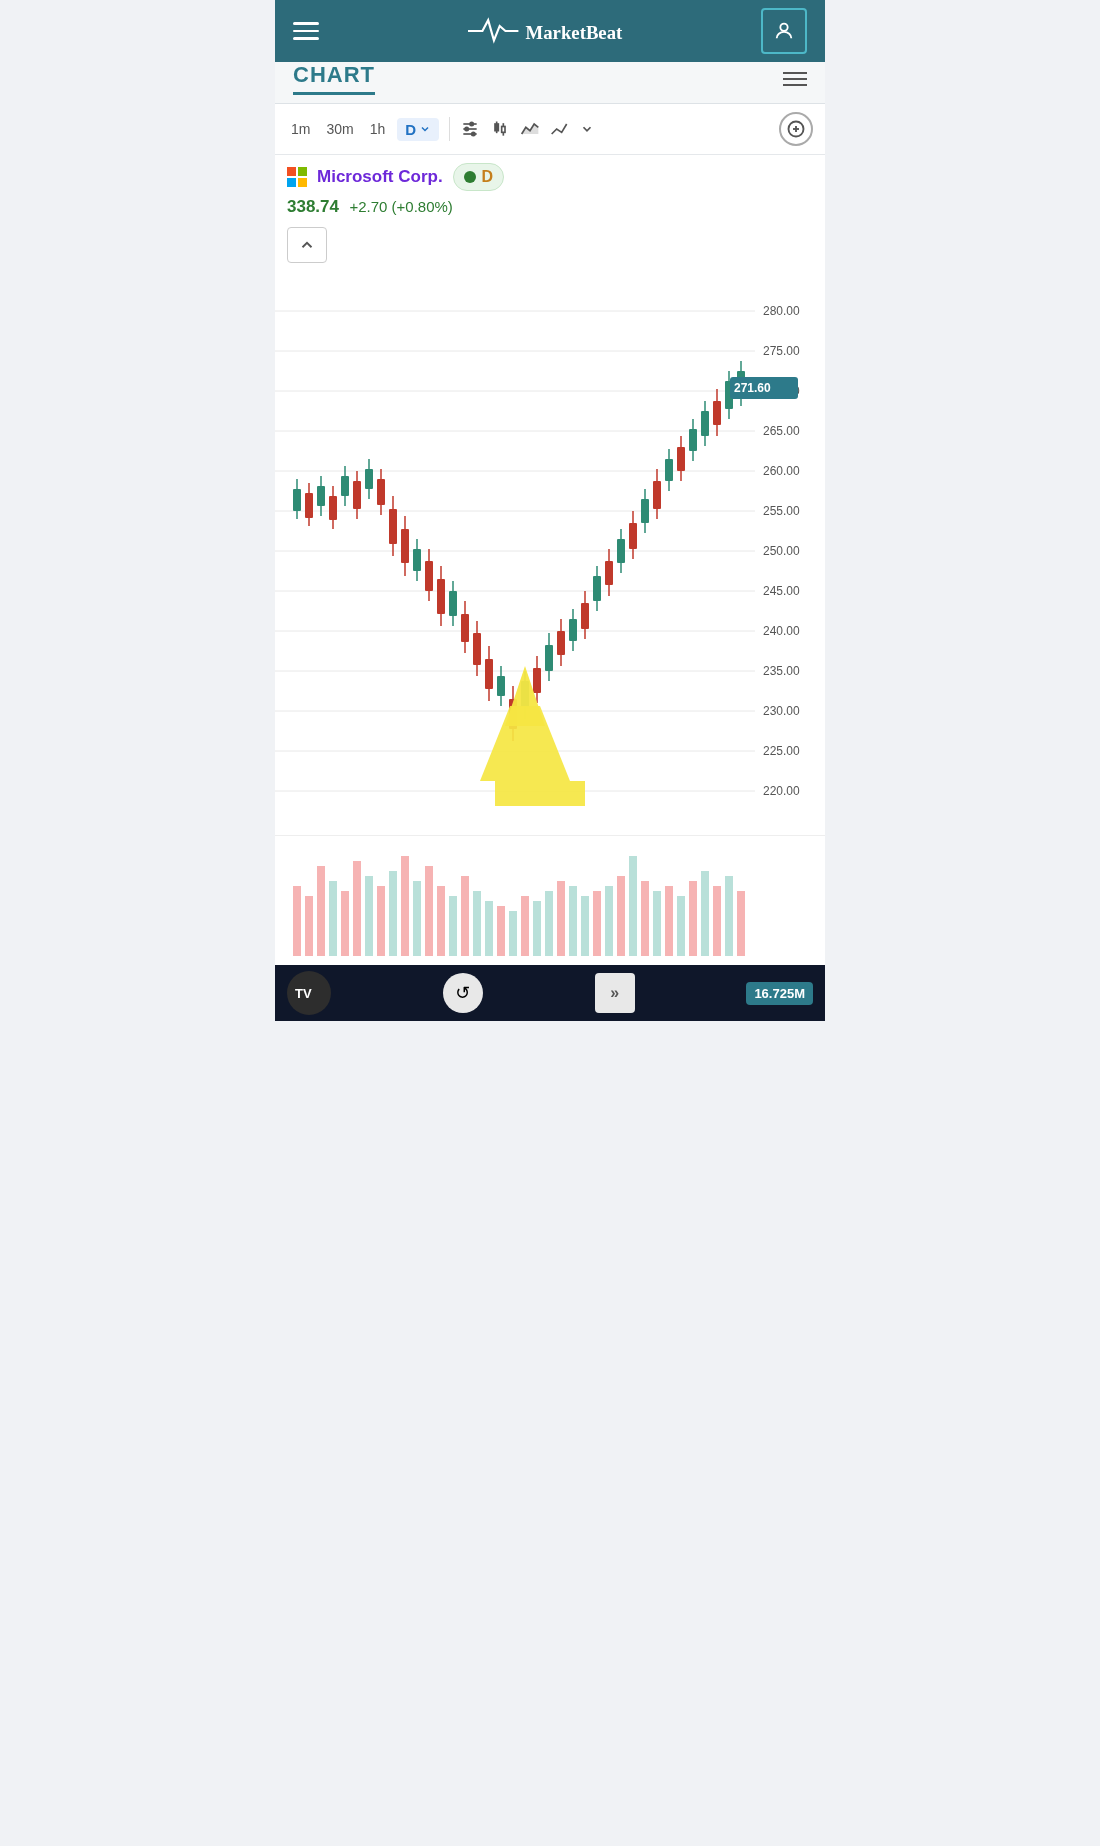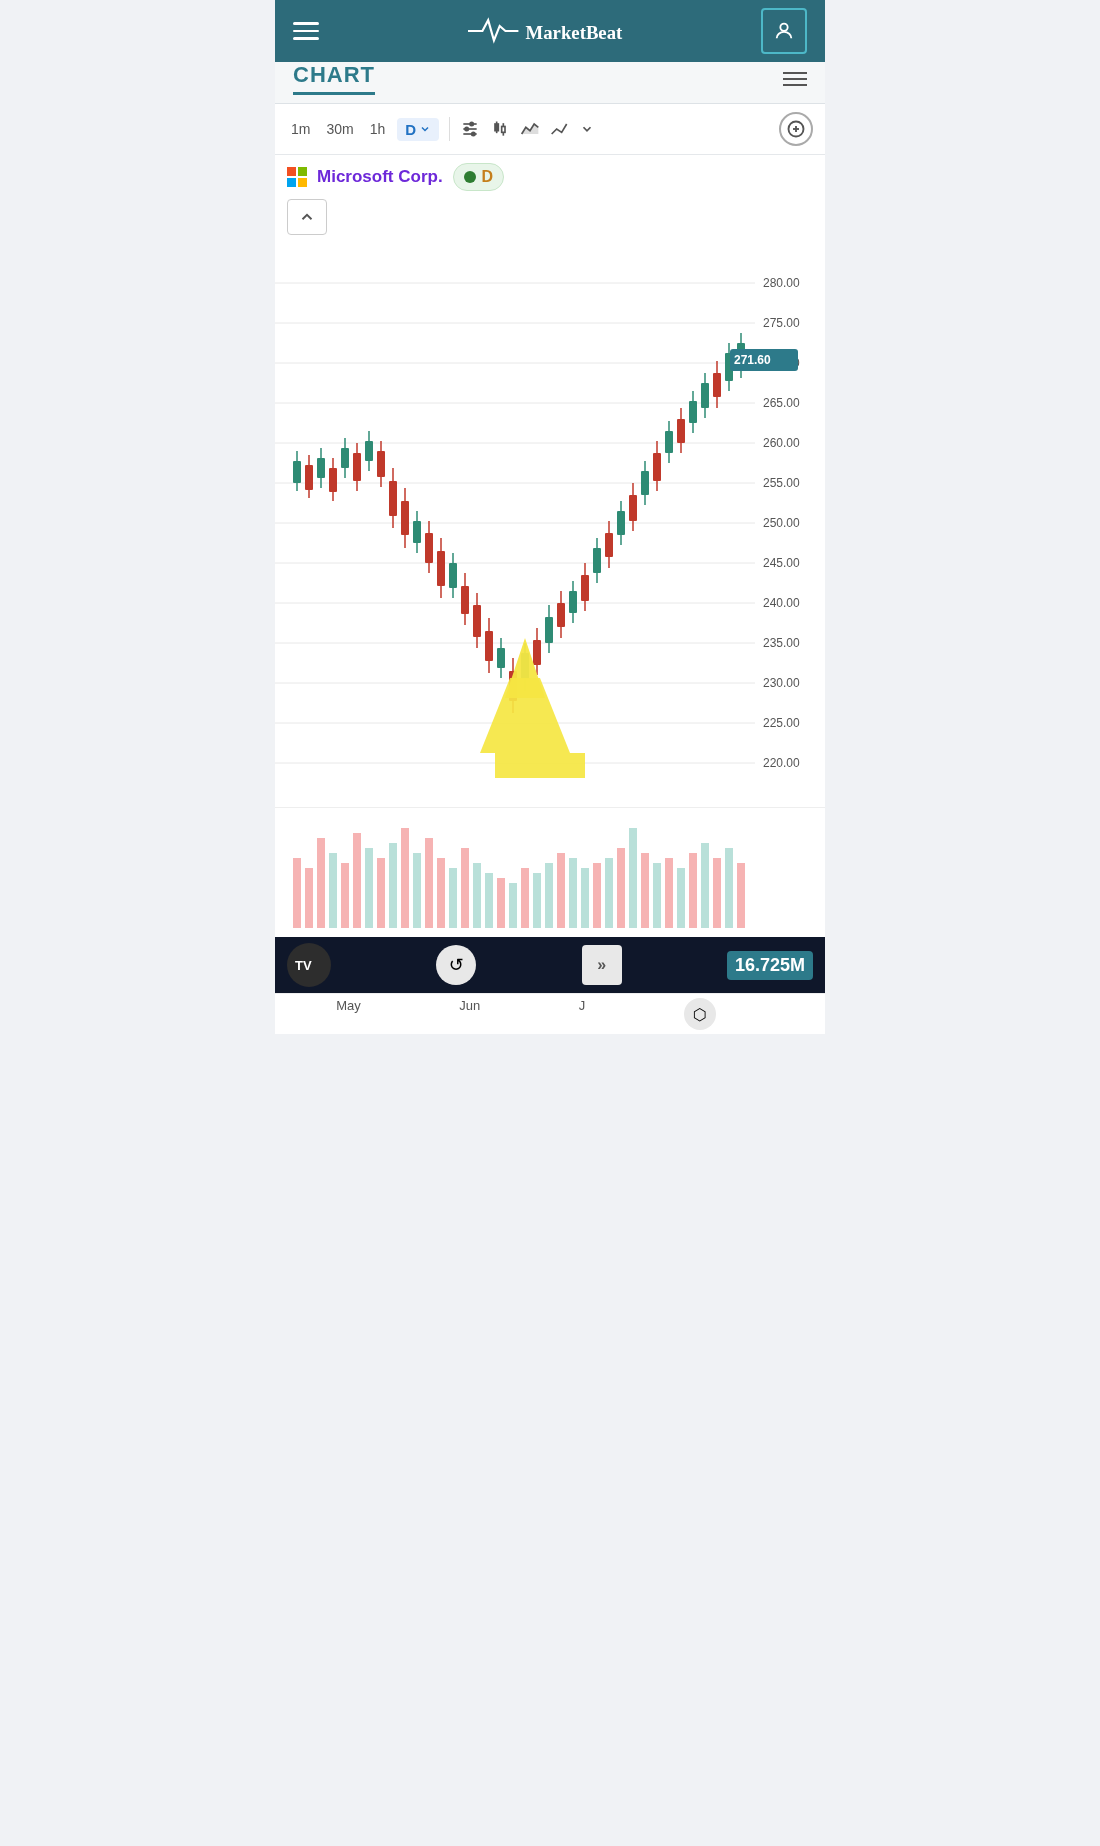--- a/index.html
+++ b/index.html
@@ -290,21 +290,21 @@
       align-items: center;
       justify-content: center;
       cursor: pointer;
       font-size: 16px;
       font-weight: 700;
       color: #555;
     }
     .volume-badge {
       background: #2d7a8a;
       color: #fff;
-      font-size: 18px;
+      font-size: 13px;
       font-weight: 600;
       padding: 4px 8px;
       border-radius: 4px;
     }
 
     
     .x-axis {
       display: flex;
       justify-content: space-around;
       padding: 4px 60px 4px 12px;
@@ -441,20 +441,24 @@
       <div class="q" style="background:#00a4ef;"></div>
       <div class="q" style="background:#ffb900;"></div>
     </div>
     <span class="stock-name">Microsoft Corp.</span>
     <div class="stock-toggle">
       <div class="toggle-dot"></div>
       <span class="toggle-d">D</span>
     </div>
   </div>
 
+  <div class="stock-price-row">
+    <span class="stock-price">338.74</span>
+    <span class="stock-change">+2.70 (+0.80%)</span>
+  </div>
 
 
   <div class="collapse-btn">
     <svg width="18" height="18" viewBox="0 0 24 24" fill="none" stroke="#555" stroke-width="2.5">
       <polyline points="6 15 12 9 18 15"></polyline>
     </svg>
   </div>
 
   <div class="candlestick-area">
     <svg width="100%" height="560" viewBox="0 0 550 560" xmlns="http://www.w3.org/2000/svg">
@@ -667,20 +671,14 @@
     <div class="tv-logo">
       <svg width="28" height="18" viewBox="0 0 28 18" xmlns="http://www.w3.org/2000/svg">
         <text x="0" y="14" font-size="13" fill="white" font-weight="900" font-family="Arial">TV</text>
       </svg>
     </div>
     <div class="refresh-btn">↺</div>
     <div class="forward-btn">»</div>
     <div class="volume-badge">16.725M</div>
   </div>
 
-  <div class="x-axis">
-    <span class="x-label">May</span>
-    <span class="x-label">Jun</span>
-    <span class="x-label">J</span>
-    <div class="geo-btn">⬡</div>
-  </div>
 
 </div>
 
 </body></html>

